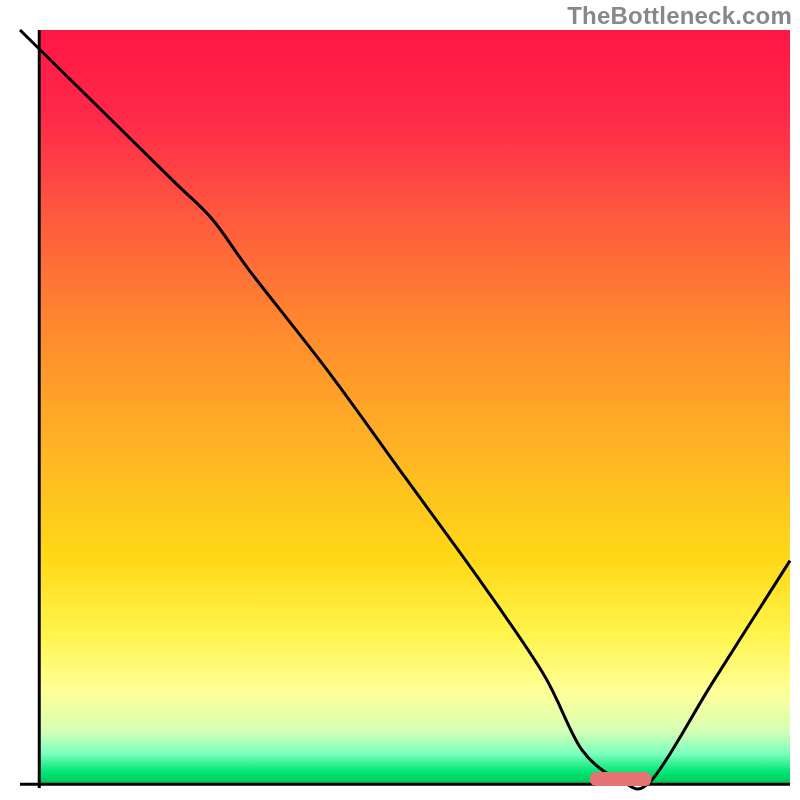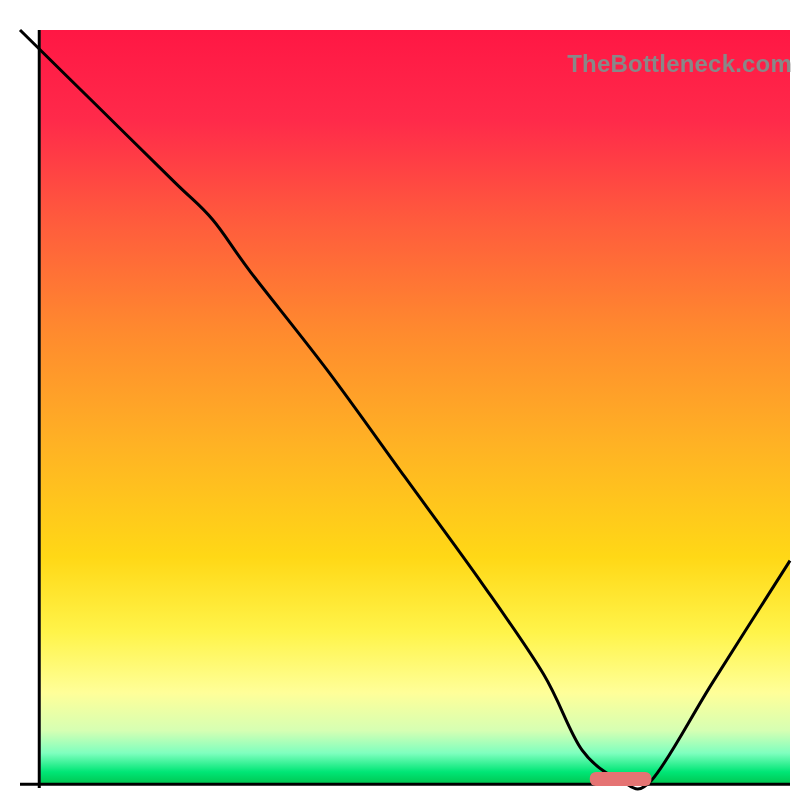--- a/index.html
+++ b/index.html
@@ -17,21 +17,20 @@
   }
   .watermark {
     position: absolute;
     top: 2px;
     right: 8px;
     font-size: 24px;
     font-weight: bold;
     color: #888888;
     z-index: 10;
     letter-spacing: 0.2px;
-    margin-top: 48px;
   }
   svg.plot {
     position: absolute;
     top: 0;
     left: 0;
   }
 </style>
 </head>
 <body>
 

